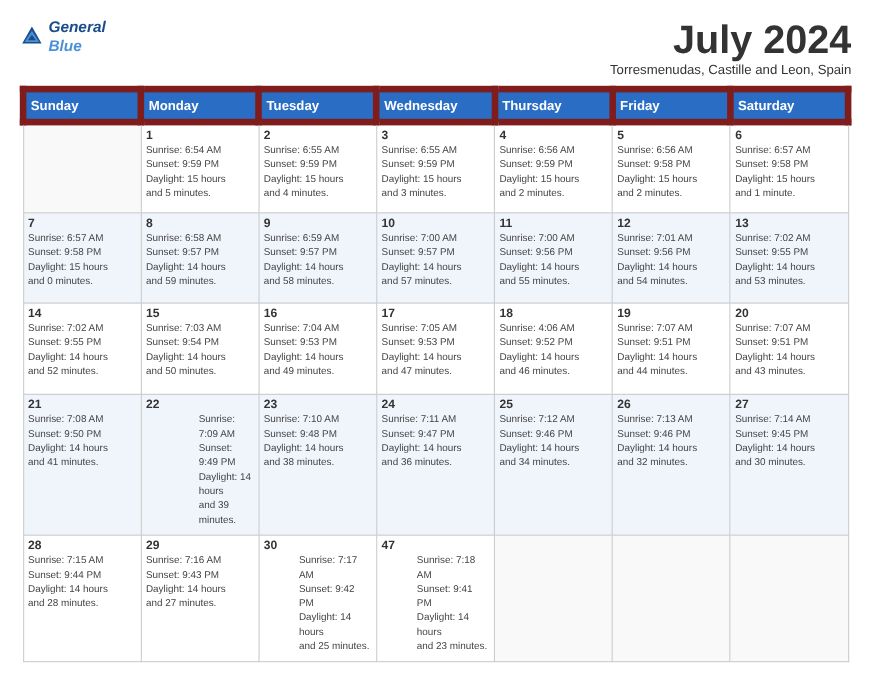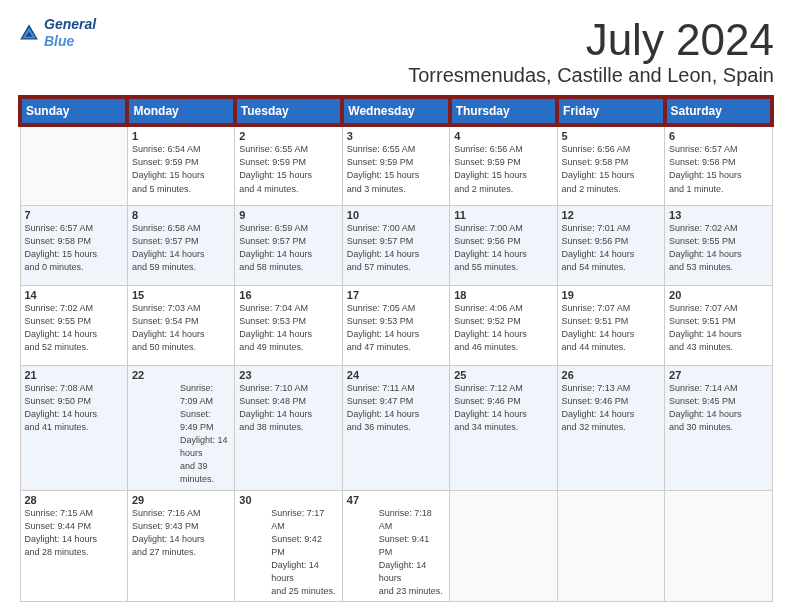--- a/index.html
+++ b/index.html
@@ -36,45 +36,45 @@
       line-height: 1.2;
     }
     .logo-icon {
       width: 22px;
       height: 22px;
     }
     .title-block {
       text-align: right;
     }
     .main-title {
-      font-size: 44px;
-      font-weight: normal;
+      font-size: 36px;
+      font-weight: bold;
       color: #333;
       line-height: 1.1;
     }
     .subtitle {
-      font-size: 20px;
+      font-size: 12px;
       color: #333;
       font-weight: normal;
     }
     .calendar {
       flex: 1;
       border: 1px solid #ccc;
       border-collapse: collapse;
       width: 100%;
       table-layout: fixed;
     }
     .calendar th {
       background-color: #2a6dc4;
       color: #fff;
       font-size: 12px;
       font-weight: bold;
       padding: 5px 4px;
       text-align: left;
-      border: 4px solid #7f1d1d;
+      border: 6px solid #7f1d1d;
     }
     .calendar td {
       border: 1px solid #ccc;
       vertical-align: top;
       padding: 3px 4px;
       font-size: 9.5px;
       color: #333;
       height: 80px;
     }
     .calendar td.empty {

